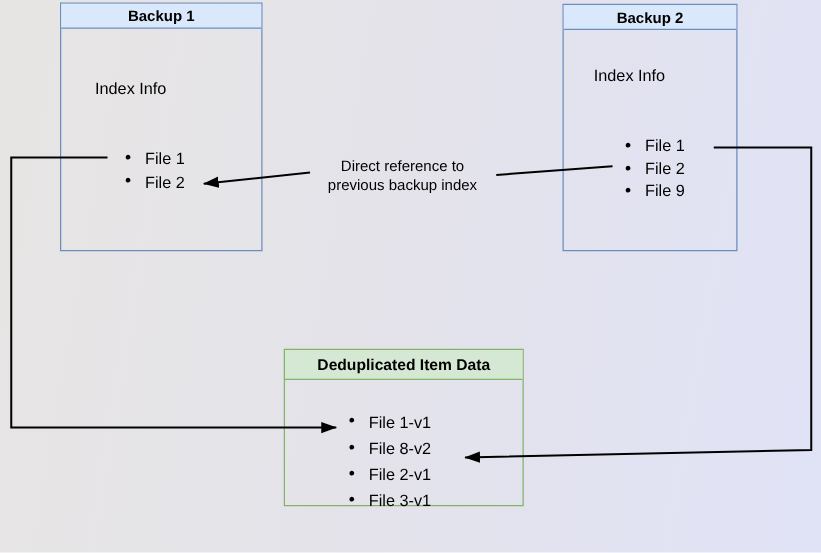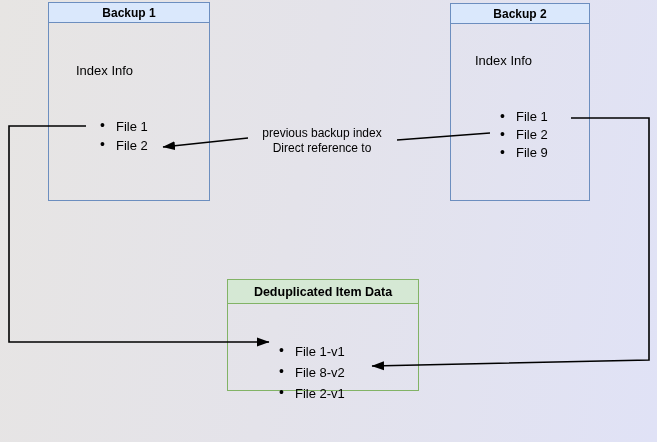--- a/index.html
+++ b/index.html
@@ -55,21 +55,21 @@
     content: "\2022";
     position: absolute;
     left: 0;
     top: -1px;
     font-size: 14px;
   }
   #list-b1 { left: 100px; top: 117px; }
   #list-b1 li { line-height: 19px; }
   #list-b2 { left: 500px; top: 108px; }
   #list-b2 li { line-height: 18px; }
-  #list-dd { left: 279px; top: 341px; }
+  #list-dd { left: 279px; top: 327px; }
   #list-dd li { line-height: 21px; }
   .annotation {
     position: absolute;
     left: 237px;
     top: 126px;
     width: 170px;
     text-align: center;
     font-size: 12px;
     line-height: 15px;
   }
@@ -107,34 +107,35 @@
       <span>Backup 2</span>
     </div>
   </div>
   <div class="subtitle" style="left:475px; top:53px;">Index Info</div>
   <ul class="filelist" id="list-b2">
       <li>File 1</li>
       <li>File 2</li>
       <li>File 9</li>
     </ul>
 
-  <div class="node green" style="left:227px; top:279px; width:192px; height:112px;">
+  <div class="node green" style="left:227px; top:279px; width:192px; height:126px;">
     <div class="node-header">
       <span>Deduplicated Item Data</span>
     </div>
   </div>
   <ul class="filelist" id="list-dd">
       <li>File 1-v1</li>
       <li>File 8-v2</li>
       <li>File 2-v1</li>
+      <li>File 3-v1</li>
     </ul>
 
   <div class="annotation">
+    <div>Direct reference to</div>
     <div>previous backup index</div>
-    <div>Direct reference to</div>
   </div>
 
   <svg class="connectors" viewBox="0 0 657 442" xmlns="http://www.w3.org/2000/svg">
     <defs>
       <marker id="arrowhead" markerWidth="14" markerHeight="12" refX="12" refY="5" orient="auto" markerUnits="userSpaceOnUse">
         <path d="M0,0.5 L12.5,5 L0,9.5 Z" fill="#000"></path>
       </marker>
     </defs>
 
     <path class="wire" d="M 86 126 H 9 V 342 H 269" marker-end="url(#arrowhead)"></path>

